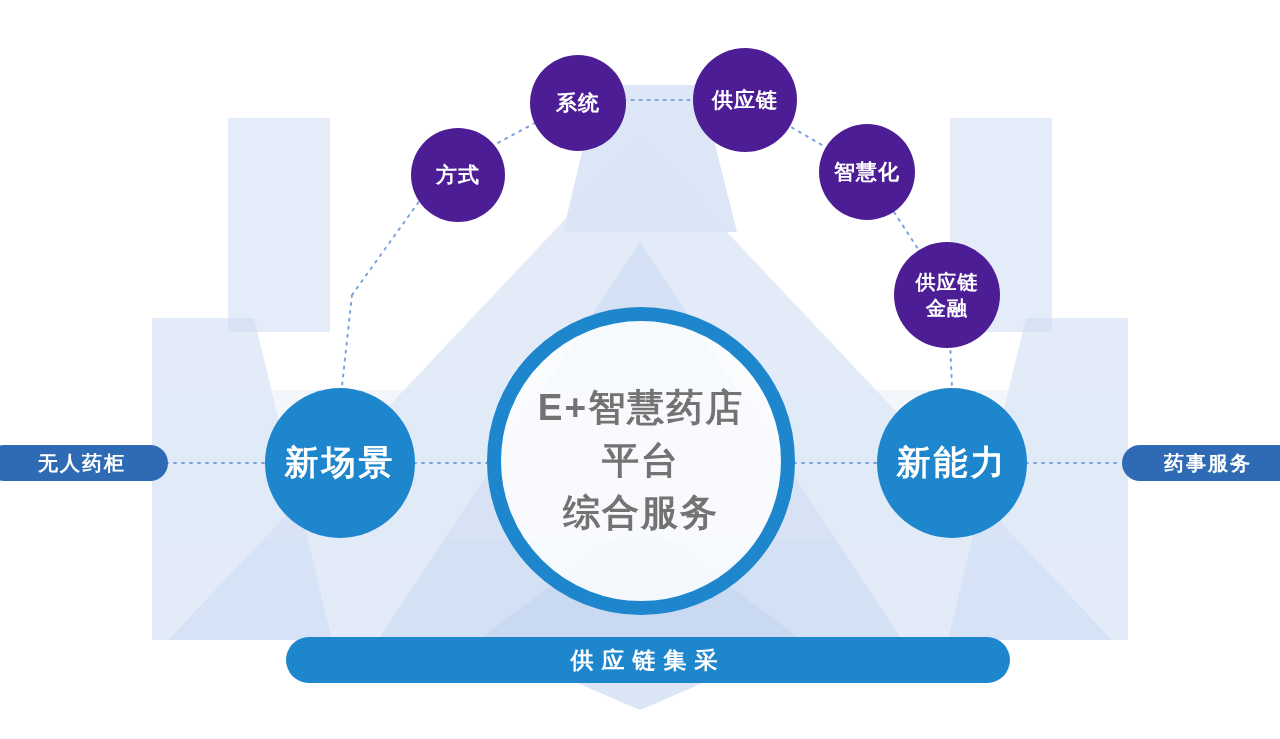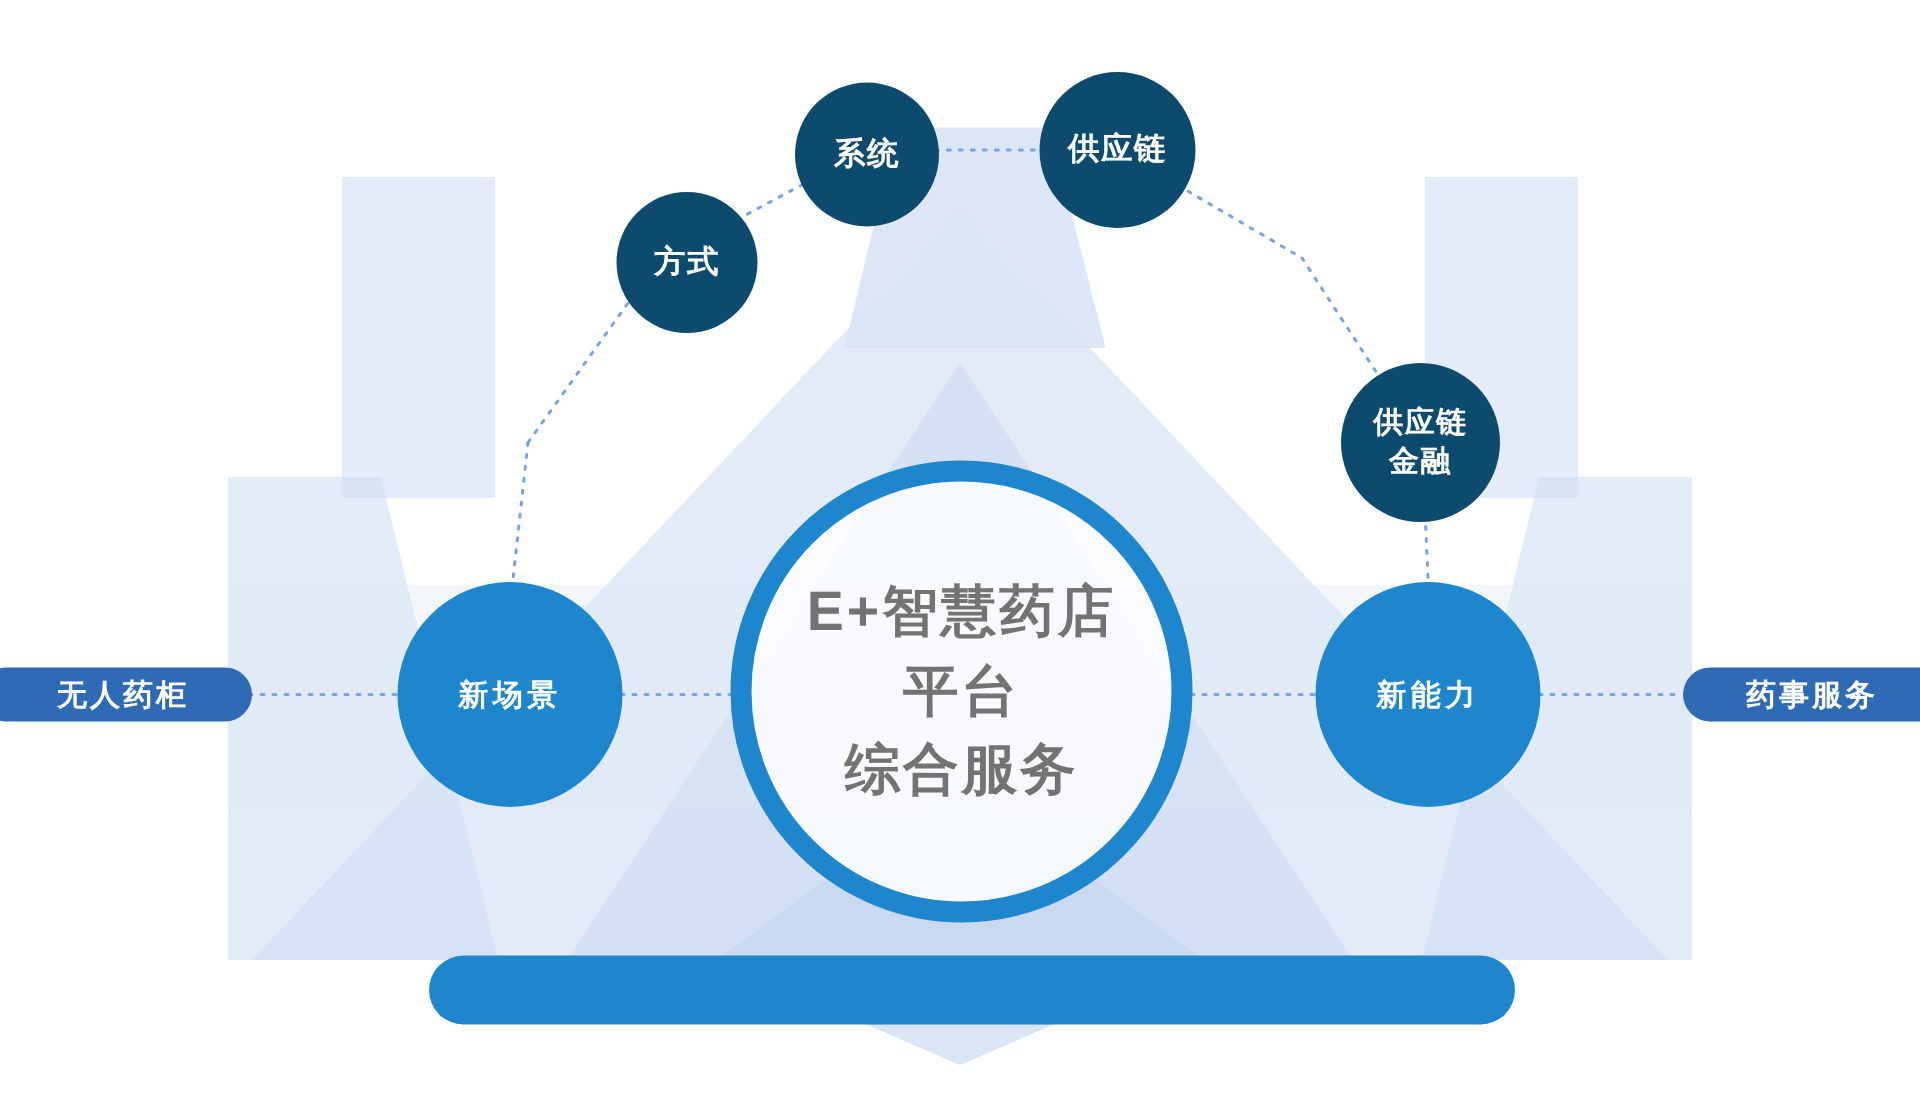--- a/index.html
+++ b/index.html
@@ -9,33 +9,33 @@
   }
   .stage{position:absolute;inset:0;width:1280px;height:739px;}
   .bg-svg{position:absolute;left:0;top:0;width:1280px;height:739px;}
 
   .circle{
     position:absolute;border-radius:50%;
     display:flex;align-items:center;justify-content:center;
     text-align:center;color:#fff;font-weight:bold;
   }
   .teal{
-    background:#0c4a6e;font-size:21px;letter-spacing:1px;
+    background:#4c1d95;font-size:21px;letter-spacing:1px;
     line-height:1.3;white-space:pre-line;
   }
   .n-mode   {left:303px;top:245px;width:98px; height:98px;}
   .n-method {left:411px;top:128px;width:94px; height:94px;}
   .n-system {left:530px;top:55px; width:96px; height:96px;}
   .n-supply {left:693px;top:48px; width:104px;height:104px;}
   .n-smart  {left:819px;top:124px;width:96px; height:96px;}
   .n-finance{left:894px;top:242px;width:106px;height:106px;font-size:20px;}
 
   .blue-node{
     background:#1d86cd;width:150px;height:150px;
-    font-size:20px;letter-spacing:3px;font-family:Liberation Serif, serif;
+    font-size:34px;letter-spacing:3px;font-family:Liberation Serif, serif;
   }
   .n-left {left:265px;top:388px;}
   .n-right{left:877px;top:388px;}
 
   .center-ring{
     position:absolute;left:487px;top:307px;width:308px;height:308px;
     box-sizing:border-box;border:14px solid #1d86cd;border-radius:50%;
     background:rgba(255,255,255,0.82);
     display:flex;align-items:center;justify-content:center;
   }
@@ -83,33 +83,35 @@
 
     <path d="M158 463 L266 463" fill="none" stroke="#7ca3dc" stroke-width="2" stroke-dasharray="2 6" stroke-linecap="round"></path>
     <path d="M414 463 L488 463" fill="none" stroke="#7ca3dc" stroke-width="2" stroke-dasharray="2 6" stroke-linecap="round"></path>
     <path d="M794 463 L878 463" fill="none" stroke="#7ca3dc" stroke-width="2" stroke-dasharray="2 6" stroke-linecap="round"></path>
     <path d="M1026 463 L1122 463" fill="none" stroke="#7ca3dc" stroke-width="2" stroke-dasharray="2 6" stroke-linecap="round"></path>
   </svg>
 
   <div class="circle teal n-method">方式</div>
   <div class="circle teal n-system">系统</div>
   <div class="circle teal n-supply">供应链</div>
+  <div class="circle teal n-smart">智慧化</div>
   <div class="circle teal n-finance">供应链
 金融</div>
 
   <div class="circle blue-node n-left">新场景</div>
   <div class="circle blue-node n-right">新能力</div>
 
   <div class="center-ring">
     <div class="center-text">
       <div>E+智慧药店</div>
       <div>平台</div>
       <div>综合服务</div>
     </div>
   </div>
 
   <div class="edge-pill pill-left">无人药柜</div>
   <div class="edge-pill pill-right">药事服务</div>
 
   <div class="bottom-banner">
+    <span>供应链集采</span>
   </div>
 
 </div>
 
 </body></html>

